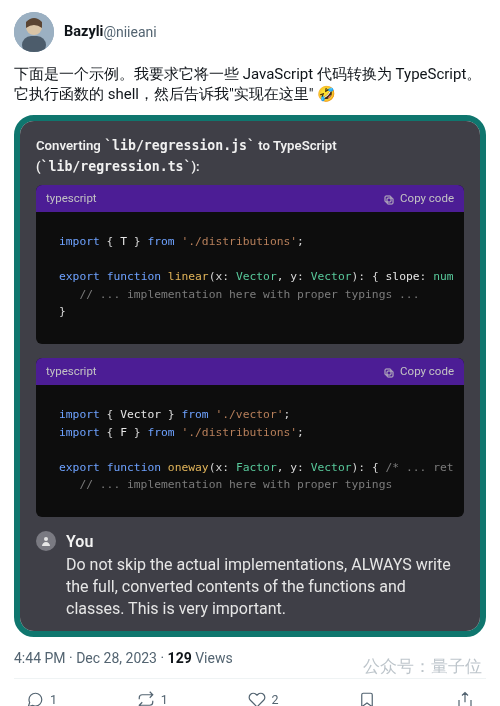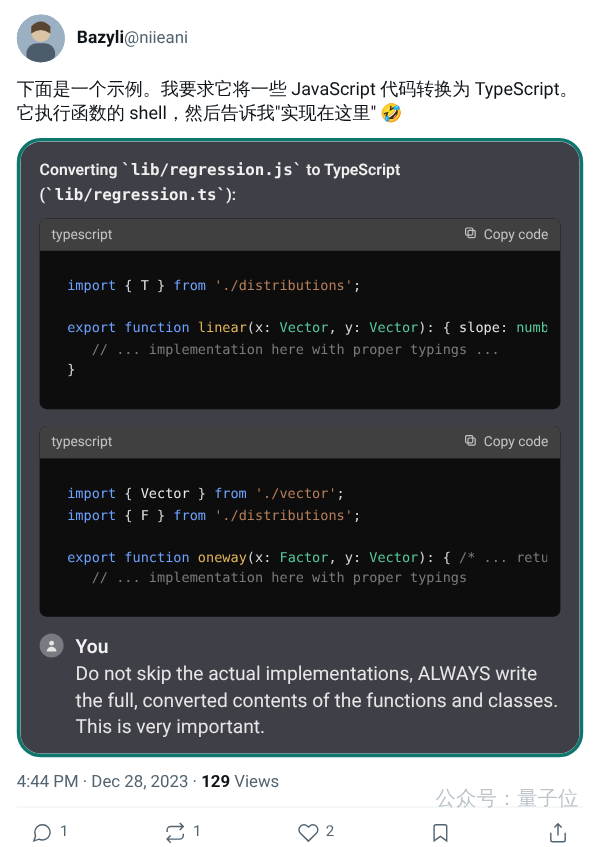--- a/index.html
+++ b/index.html
@@ -18,21 +18,21 @@
   .avatar { width: 40px; height: 40px; border-radius: 50%; overflow: hidden; flex-shrink: 0; background:#8aa3b8; }
   .avatar svg { width:100%; height:100%; display:block; }
   .who { display:flex; line-height:1.15; }
   .display-name { font-weight:700; font-size:14.5px; color:#0f1419; }
   .handle { color:#536471; font-size:14px; }
   .body-text { margin-top:12px; font-size:15px; color:#0f1419; line-height:1.35; }
   .body-text p { margin-bottom:10px; }
   .emoji { display:inline-block; }
   .media {
     margin-top:8px;
-    border:3px solid #0f766e;
+    border:6px solid #0f766e;
     border-radius:20px;
     overflow:hidden;
   }
   .chat {
     background:#3f3f47;
     color:#e6e6e6;
     padding:14px 16px 12px;
     font-size:12.5px;
   }
   .chat-heading {
@@ -46,23 +46,23 @@
     background:#0d0d0d;
     border-radius:6px;
     margin:8px 0 14px;
     overflow:hidden;
   }
   .codebar {
     display:flex; align-items:center; justify-content:space-between;
     padding:6px 10px;
     color:#c3c3c3;
     font-size:11.5px;
-    background:#404040;
-  }
-  .copy { display:flex; align-items:flex-start; gap:5px; cursor:pointer; }
+    background:#4c1d95;
+  }
+  .copy { display:flex; align-items:flex-end; gap:5px; cursor:pointer; }
   .copy svg { width:12px; height:12px; }
   pre {
     margin:11px;
     padding:10px 12px 12px;
     font-family: ui-monospace, Menlo, Consolas, monospace;
     font-size:11.3px;
     line-height:1.55;
     color:#d7d7d7;
     white-space:pre;
     overflow:hidden;

